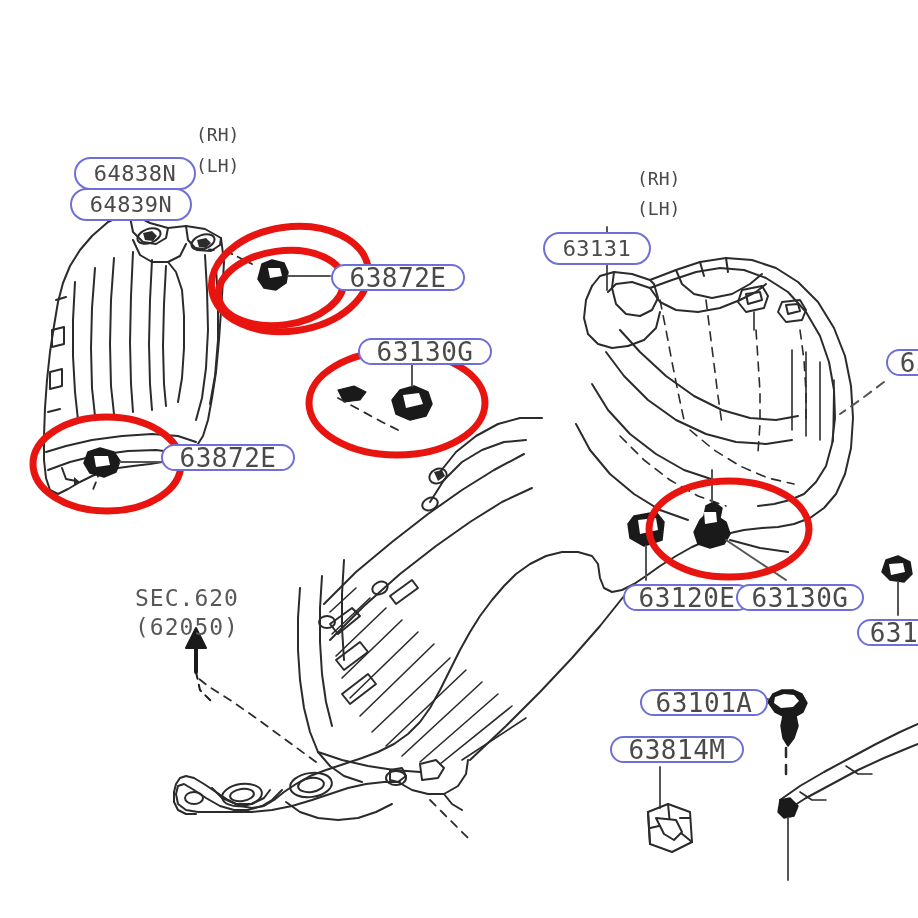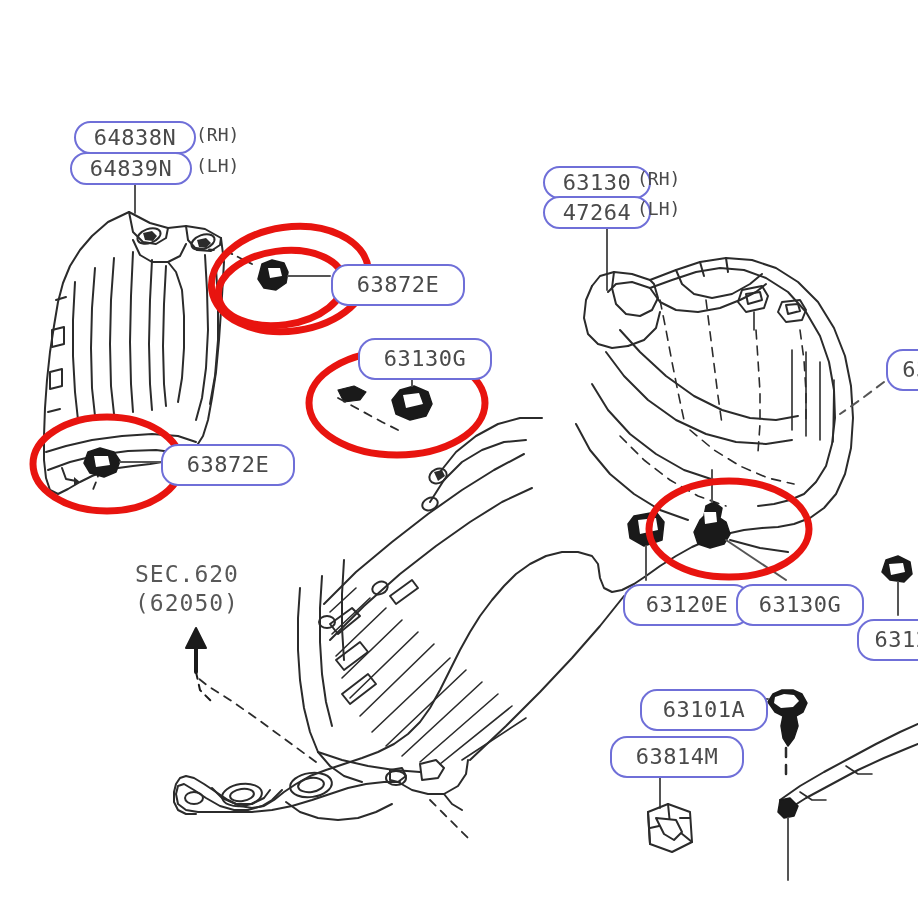--- a/index.html
+++ b/index.html
@@ -26,33 +26,33 @@
   }
   #anno-layer { pointer-events: none; }
 
   
   .pill {
     position: absolute;
     display: flex;
     align-items: center;
     justify-content: center;
     box-sizing: border-box;
-    height: 42px;
+    height: 27px;
     padding: 0 9px;
     border: 2px solid #6f6fd8;
     border-radius: 17px;
     background: #ffffff;
     color: #4a4a4a;
     font-family: "DejaVu Sans Mono", monospace;
-    font-size: 22px;
+    font-size: 26px;
     letter-spacing: 0.5px;
     white-space: nowrap;
     line-height: 1;
   }
-  .pill.tall { height: 33px; font-size: 22px; }
+  .pill.tall { height: 33px; font-size: 22px; margin-top: 36px; }
 
   
   .suffix {
     position: absolute;
     color: #4a4a4a;
     font-family: "DejaVu Sans Mono", monospace;
     font-size: 18px;
     white-space: nowrap;
     line-height: 1;
   }
@@ -346,42 +346,41 @@
       <ellipse cx="729" cy="529" rx="80" ry="48"></ellipse>
     </g>
   </svg>
 
   <div class="pill tall" style="left:74px; top:121px; width:122px;">64838N</div>
   <div class="suffix" style="left:196px; top:126px;">(RH)</div>
 
   <div class="pill tall" style="left:70px; top:152px; width:122px;">64839N</div>
   <div class="suffix" style="left:196px; top:157px;">(LH)</div>
 
-  <div class="pill tall" style="left:543px; top:166px; width:108px;">63130</div>
   <div class="suffix" style="left:637px; top:170px;">(RH)</div>
 
-  <div class="pill tall" style="left:543px; top:196px; width:108px;">47264</div>
+  <div class="pill tall" style="left:543px; top:196px; width:108px;">63131</div>
   <div class="suffix" style="left:637px; top:200px;">(LH)</div>
 
   <div class="pill" style="left:331px; top:264px; width:134px;">63872E</div>
 
   <div class="pill" style="left:358px; top:338px; width:134px;">63130G</div>
 
   <div class="pill" style="left:161px; top:444px; width:134px;">63872E</div>
 
   <div class="pill" style="left:623px; top:584px; width:128px;">63120E</div>
 
   <div class="pill" style="left:736px; top:584px; width:128px;">63130G</div>
 
   <div class="pill" style="left:640px; top:689px; width:128px;">63101A</div>
 
   <div class="pill" style="left:610px; top:736px; width:134px;text-align:center;">63814M</div>
 
   <div class="pill" style="left:886px; top:349px; width:60px;">63</div>
 
   <div class="pill" style="left:857px; top:619px; width:90px;">6312</div>
 
-  <div class="plain-text sec-ref" style="left:135px; top:560px;">
+  <div class="plain-text sec-ref" style="left:135px; top:584px;">
     <div>SEC.620</div>
     <div>(62050)</div>
   </div>
 
 </div>
 
 </body></html>

